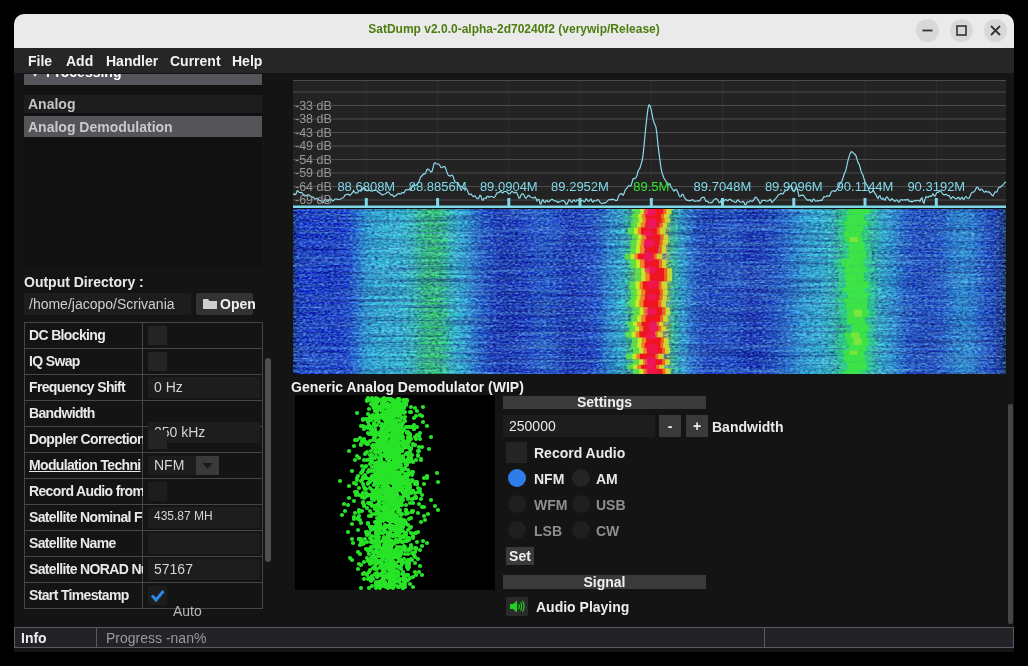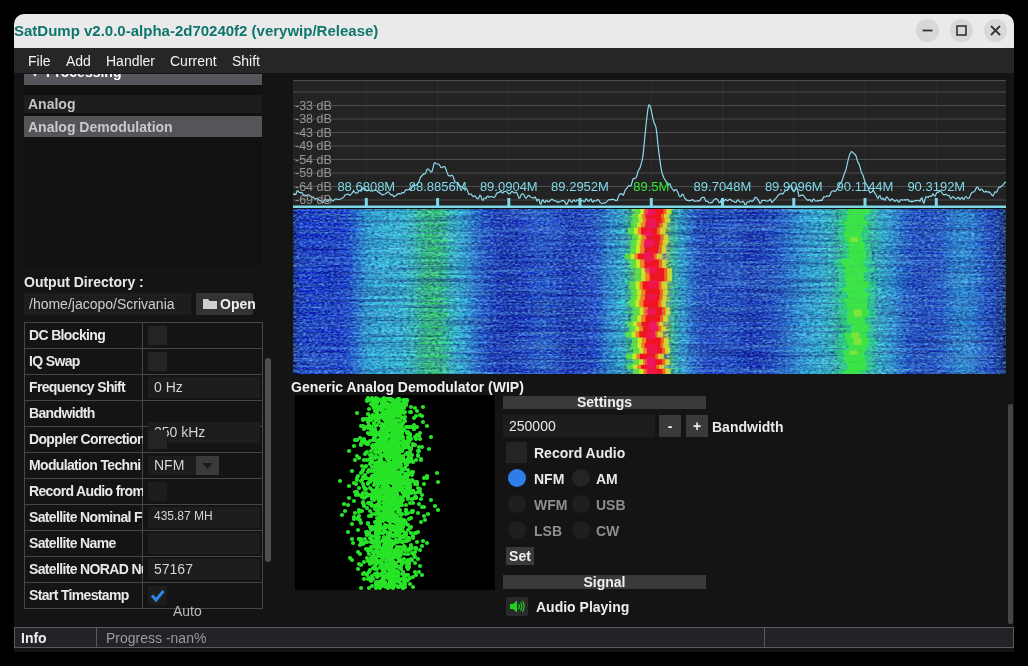--- a/index.html
+++ b/index.html
@@ -3,26 +3,26 @@
 * { margin:0; padding:0; box-sizing:border-box; }
 body { background:#000; width:1028px; height:666px; overflow:hidden;
        font-family:"Liberation Sans", sans-serif; }
 #root { position:relative; width:1028px; height:666px; background:#000; }
 .abs { position:absolute; }
 .b { font-weight:bold; }
 #win { position:absolute; left:14px; top:14px; width:1000px; height:638px;
        background:#141414; border-radius:10px 10px 0 0; }
 #titlebar { position:absolute; left:0; top:0; width:1000px; height:34px;
   background:#eaeaea; border-radius:10px 10px 0 0; }
-#title { position:absolute; width:100%; top:8px; text-align:left;
-  font-size:15px; font-weight:bold; color:#0f766e; }
+#title { position:absolute; width:100%; top:8px; text-align:center;
+  font-size:12px; font-weight:bold; color:#4d7c0f; }
 .winbtn { position:absolute; top:5px; width:23px; height:23px; border-radius:50%;
   background:#d8d8d8; color:#333; text-align:center; }
 #menubar { position:absolute; left:0; top:34px; width:1000px; height:25px;
-  background:#262626; color:#f2f2f2; font-size:14px; font-weight:normal; }
+  background:#262626; color:#f2f2f2; font-size:14px; font-weight:bold; }
 .mi { position:absolute; top:5px; }
 .cell-label { position:absolute; left:5px; font-size:14px; font-weight:bold; color:#e9e9e9;
   white-space:nowrap; overflow:hidden; letter-spacing:-0.65px; }
 .inp { position:absolute; background:#1d1d1d; color:#cfcfcf; font-size:14px; }
 .hdr { position:absolute; background:#3a3a3a; color:#efefef; font-weight:bold;
   font-size:14px; text-align:center; }
 </style></head>
 <body>
 <div id="root">
   <div id="win">
@@ -37,21 +37,21 @@
       <div class="winbtn" style="left:970px;"><svg width="23" height="23">
             <line x1="7" y1="7" x2="16" y2="16" stroke="#333" stroke-width="1.8"></line>
             <line x1="16" y1="7" x2="7" y2="16" stroke="#333" stroke-width="1.8"></line>
           </svg></div>
     </div>
     <div id="menubar">
       <span class="mi" style="left:14px;">File</span>
       <span class="mi" style="left:52px;">Add</span>
       <span class="mi" style="left:92px;">Handler</span>
       <span class="mi" style="left:156px;">Current</span>
-      <span class="mi" style="left:218px;">Shift</span>
+      <span class="mi" style="left:218px;">Help</span>
     </div>
   </div>
 
   <div class="abs" style="left:24px; top:74px; width:238px; height:192px; background:#111111; overflow:hidden;">
     <div class="abs" style="left:0; top:-10px; width:238px; height:21px; background:#55555c;">
       <span class="b" style="position:absolute; left:22px; top:0px; color:#fff; font-size:14px;">Processing</span>
       <svg width="10" height="10" style="position:absolute;left:6px;top:5px;">
           <path d="M1 2 h8 l-4 6 z" fill="#e0e0e0"></path>
         </svg>
     </div>
@@ -99,21 +99,21 @@
       <div class="cell-label" style="top:57px; width:114px;">Frequency Shift</div>
       <div class="abs" style="left:124px;top:55px;width:112px;height:21px;background:#1d1d1d;">
         <span style="position:absolute;left:6px;top:2px;color:#d4d4d4;font-size:14px;">0 Hz</span>
       </div>
       <div class="cell-label" style="top:83px; width:114px;">Bandwidth</div>
       <div class="abs" style="left:124px;top:81px;width:112px;height:21px;background:#1d1d1d;margin-top:19px;">
         <span style="position:absolute;left:6px;top:2px;color:#d4d4d4;font-size:14px;">250 kHz</span>
       </div>
       <div class="cell-label" style="top:109px; width:114px;">Doppler Correction</div>
       <div class="abs" style="left:124px;top:108px;width:19px;height:19px;background:#242424;"></div>
-      <div class="cell-label" style="top:135px; width:114px;">Modulation Techni</div>
+      <div class="cell-label" style="top:135px; width:114px;text-decoration:underline;">Modulation Techni</div>
       <div class="abs" style="left:124px;top:134px;width:48px;height:19px;background:#1d1d1d;">
         <span style="position:absolute;left:6px;top:1px;color:#d4d4d4;font-size:14px;">NFM</span>
       </div>
       <div class="abs" style="left:172px;top:134px;width:23px;height:19px;background:#3a3a3a;"><svg width="23" height="19">
           <path d="M6.5 7 h10 l-5 6 z" fill="#1a1a1a"></path>
         </svg></div>
       <div class="cell-label" style="top:161px; width:114px;">Record Audio from</div>
       <div class="abs" style="left:124px;top:160px;width:19px;height:19px;background:#1d1d1d;"></div>
       <div class="cell-label" style="top:187px; width:114px;">Satellite Nominal F</div>
       <div class="abs" style="left:124px;top:185px;width:112px;height:21px;background:#1d1d1d;">

